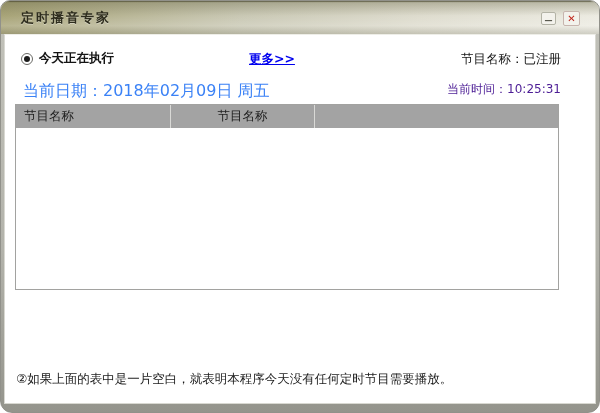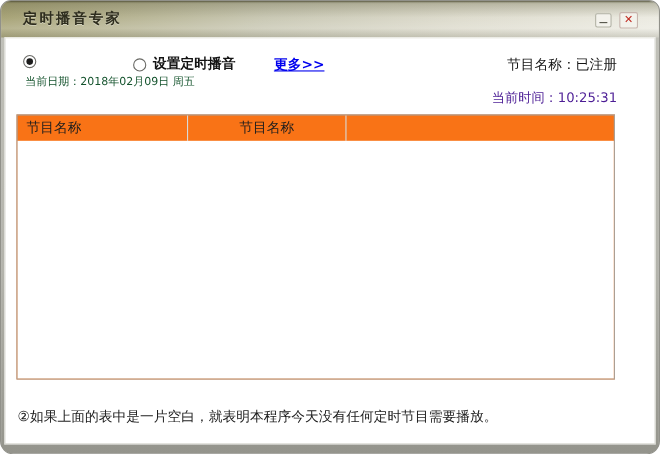--- a/index.html
+++ b/index.html
@@ -61,25 +61,25 @@
   .radio-setup{left:116px;}
   .more-link{
     position:absolute;left:244px;top:16px;
     font-size:12.5px;font-weight:bold;color:#0000ee;
     text-decoration:underline;white-space:nowrap;cursor:pointer;
   }
   .license{
     position:absolute;right:34px;top:16px;
     font-size:12.5px;color:#141414;white-space:nowrap;
   }
-  .date-row{position:absolute;left:18px;top:32px;font-size:10px;color:#14532d;white-space:nowrap;}
+  .date-row{position:absolute;left:18px;top:46px;font-size:16px;color:#3b82f6;white-space:nowrap;}
   .time-row{position:absolute;right:34px;top:46px;font-size:12px;color:#4c1d95;white-space:nowrap;}
   .table{
-    position:absolute;left:10px;right:36px;top:69px;height:241px;
-    border:1px solid #a2a2a0;background:#f97316;box-sizing:border-box;
+    position:absolute;left:10px;right:36px;top:69px;height:186px;
+    border:1px solid #a2a2a0;background:#a3a3a3;box-sizing:border-box;
   }
   .thead{display:flex;height:23px;align-items:stretch;font-size:12.5px;color:#1e1e1e;}
   .th{
     box-sizing:border-box;border-right:1px solid #d9d9d6;
     display:flex;align-items:center;justify-content:center;
     white-space:nowrap;overflow:hidden;
   }
   .th-name{width:155px;justify-content:flex-start;padding-left:8px;}
   .th-time{width:144px;}
   .th-file{width:234px;}
@@ -104,26 +104,23 @@
     </div>
     <div class="winbtn btn-close">
       <span>✕</span>
     </div>
   </div>
 
   <div class="content">
 
     <div class="radio radio-today checked">
       <span class="circle"></span>
+      <span>今天正在执行</span>
     </div>
 
-    <div class="radio radio-setup">
-      <span class="circle"></span>
-      <span>设置定时播音</span>
-    </div>
 
     <a class="more-link">更多&gt;&gt;</a>
 
     <div class="license">节目名称：已注册</div>
 
     <div class="date-row">当前日期：2018年02月09日 周五</div>
     <div class="time-row">当前时间：10:25:31</div>
 
     <div class="table">
       <div class="thead">

